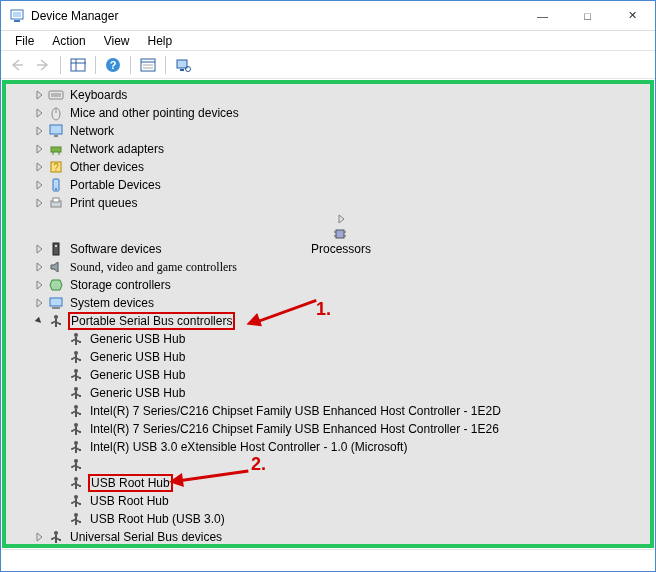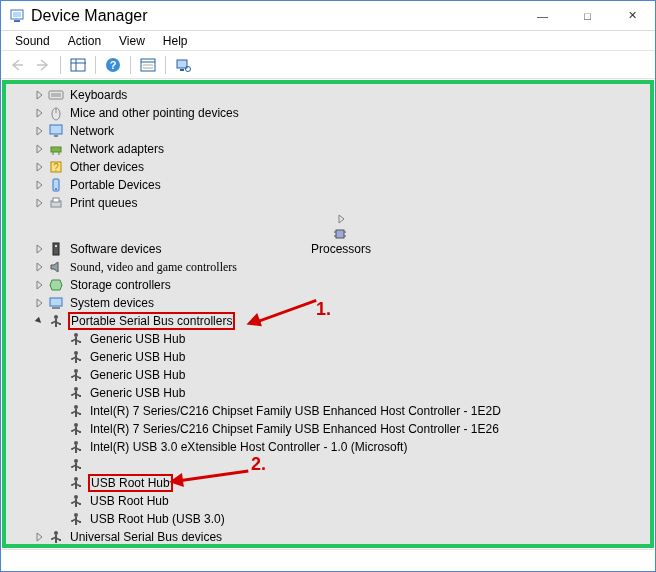--- a/index.html
+++ b/index.html
@@ -21,21 +21,21 @@
     height: 30px;
     display: flex;
     align-items: center;
     padding: 0 0 0 8px;
     border-bottom: 1px solid #ddd;
   }
   .titlebar-icon {
     width: 16px; height: 16px; margin-right: 6px;
     display: flex; align-items: center; justify-content: center;
   }
-  .title-text { flex: 1; font-size: 16px; }
+  .title-text { flex: 1; font-size: 12px; }
   .win-btns { display: flex; height: 100%; }
   .win-btn {
     width: 45px; display: flex; align-items: center; justify-content: center;
     font-family: "Segoe UI Symbol", sans-serif; font-size: 11px; color: #333;
   }
   .menubar {
     height: 20px; display: flex; align-items: center; gap: 2px; padding: 0 6px;
     border-bottom: 1px solid #e5e5e5;
   }
   .menu-item { padding: 2px 8px; }
@@ -109,21 +109,21 @@
   </div>
   <div class="title-text">Device Manager</div>
   <div class="win-btns">
     <div class="win-btn">—</div>
     <div class="win-btn">□</div>
     <div class="win-btn">✕</div>
   </div>
 </div>
 
 <div class="menubar">
-  <div class="menu-item">Sound</div>
+  <div class="menu-item">File</div>
   <div class="menu-item">Action</div>
   <div class="menu-item">View</div>
   <div class="menu-item">Help</div>
 </div>
 
 <div class="toolbar">
   <div class="tool-btn disabled">
     <svg width="16" height="14" viewBox="0 0 16 14">
         <path d="M10 2 L4 7 L10 12 M4 7 H14" fill="none" stroke="#555" stroke-width="1.5"></path>
       </svg>

